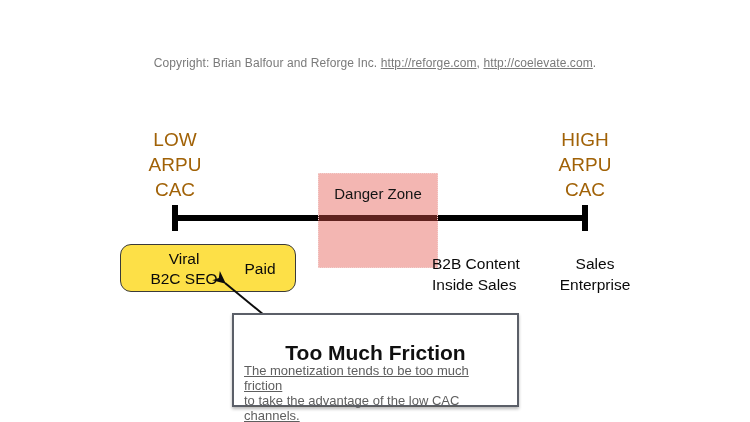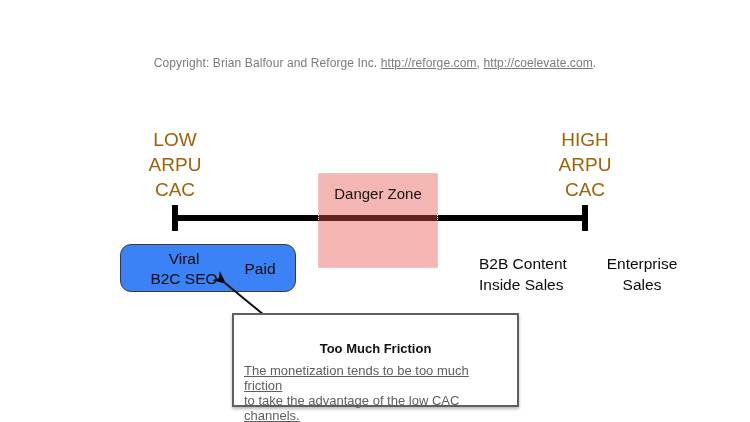--- a/index.html
+++ b/index.html
@@ -98,21 +98,21 @@
 
   
   .channel-pill {
     position: absolute;
     left: 120px;
     top: 244px;
     width: 176px;
     height: 48px;
     border: 1.6px solid #3a3a3a;
     border-radius: 11px;
-    background: #3b82f6;
+    background: #fde047;
     box-sizing: border-box;
   }
   .pill-left {
     position: absolute;
     left: 4px;
     top: 4px;
     width: 118px;
     text-align: center;
     font-size: 15.5px;
     line-height: 20px;
@@ -130,21 +130,20 @@
   }
 
   
   .side-label {
     position: absolute;
     font-size: 15.5px;
     line-height: 21px;
     color: #0a0a0a;
     text-align: center;
     white-space: nowrap;
-    margin-left: 47px;
   }
   .side-label.b2b  { left: 432px; top: 253px; text-align: left; }
   .side-label.ent  { left: 540px; top: 253px; width: 110px; }
 
   
   .leader {
     position: absolute;
     left: 215px;
     top: 278px;
     width: 62px;
@@ -164,21 +163,21 @@
     border: 2.2px solid #5b5f68;
     box-sizing: border-box;
     box-shadow: 0 2px 3px rgba(0,0,0,0.28);
   }
   .callout-title {
     position: absolute;
     left: 0;
     top: 26px;
     width: 100%;
     text-align: center;
-    font-size: 13px;
+    font-size: 21px;
     font-weight: bold;
     color: #101010;
   }
   .callout-body {
     position: absolute;
     left: 10px;
     top: 48px;
     width: 263px;
     text-align: left;
     font-size: 13px;
@@ -222,22 +221,22 @@
     </div>
     <div class="pill-right">Paid</div>
   </div>
 
   <div class="side-label b2b">
     <div>B2B Content</div>
     <div>Inside Sales</div>
   </div>
 
   <div class="side-label ent">
+    <div>Sales</div>
     <div>Enterprise</div>
-    <div>Sales</div>
   </div>
 
   <svg class="leader" width="62" height="42" viewBox="0 0 62 42">
     <defs>
       <marker id="arrowhead" markerWidth="7" markerHeight="7" refX="1.2" refY="3.2" orient="auto">
         <path d="M 7,0.2 L 0.6,3.2 L 7,6.2 L 5.2,3.2 Z" fill="#0c0c0c"></path>
       </marker>
     </defs>
     <line x1="49" y1="37" x2="10" y2="5" stroke="#0c0c0c" stroke-width="2" marker-end="url(#arrowhead)"></line>
   </svg>

